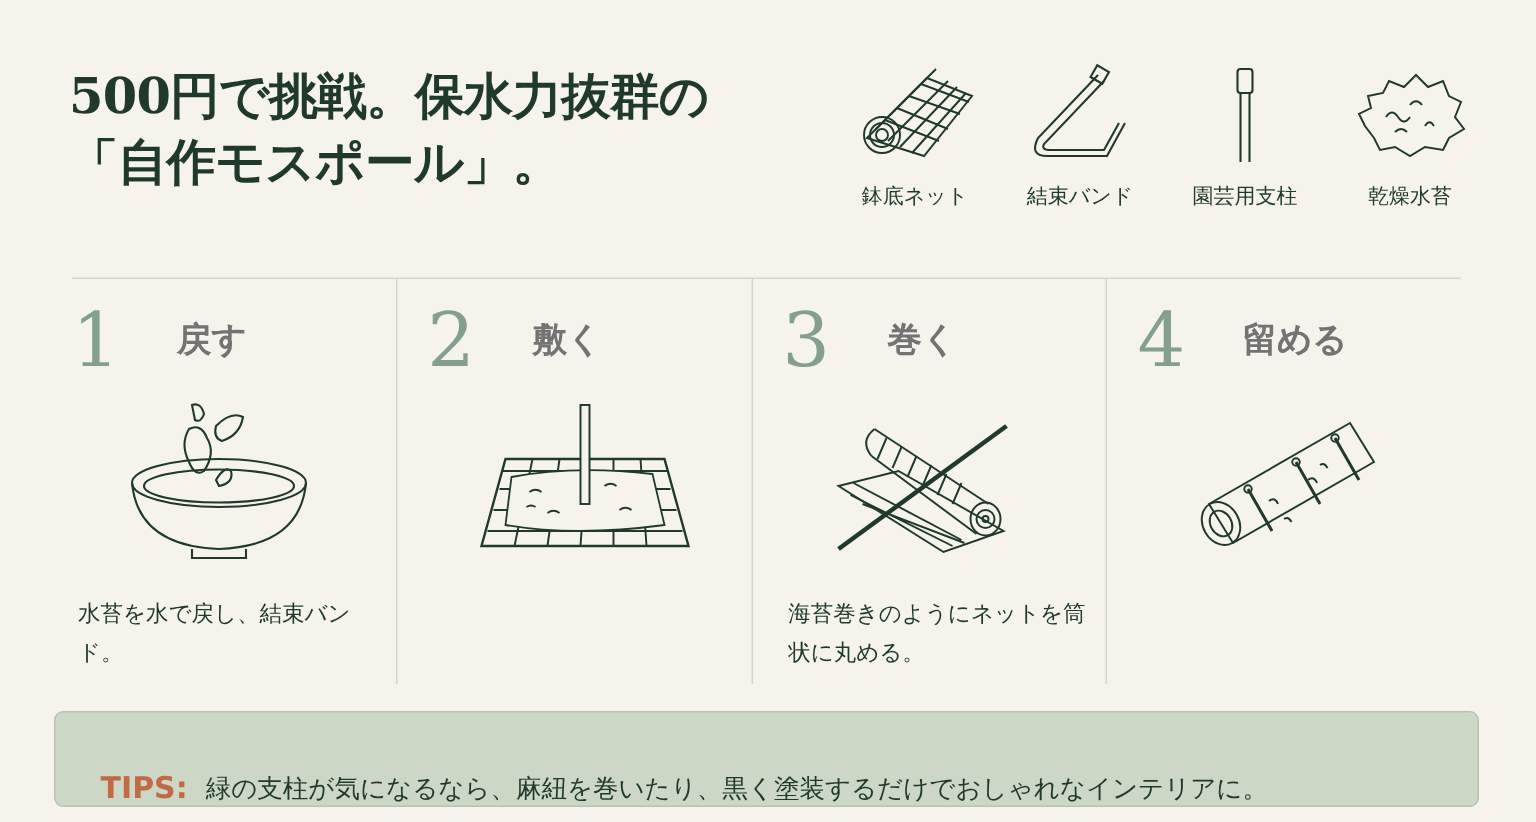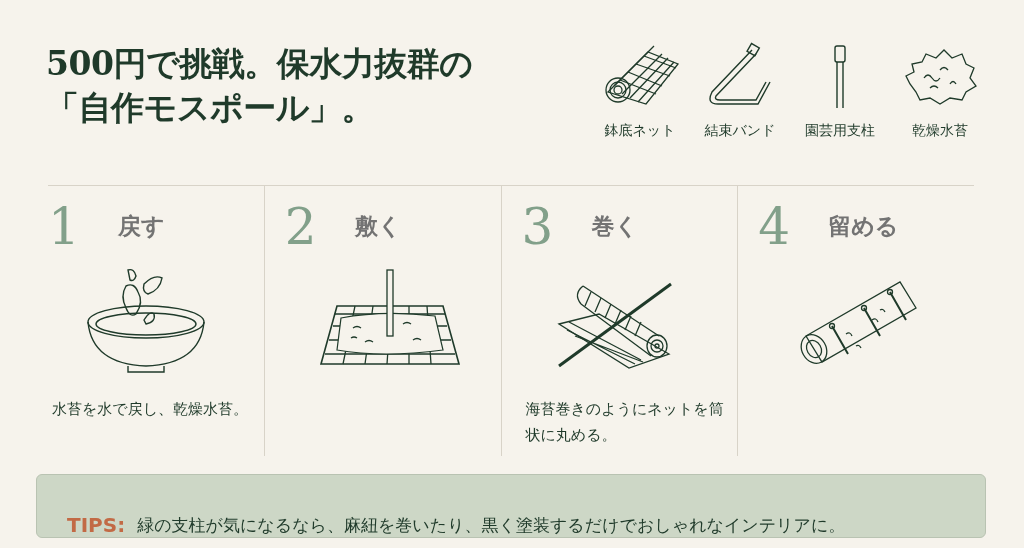--- a/index.html
+++ b/index.html
@@ -12,21 +12,21 @@
   }
   .title {
     position: absolute; left: 46px; top: 42px;
     font-family: "DejaVu Serif", "Liberation Serif", serif;
     font-weight: bold; font-size: 33px; line-height: 44px;
     color: #1f3a2a; letter-spacing: -0.5px;
   }
   .title div { white-space: nowrap; }
   .materials {
     position: absolute; left: 560px; top: 42px; width: 430px; height: 120px;
-    display: flex; justify-content: flex-end;
+    display: flex; justify-content: space-between;
   }
   .material { width: 100px; display: flex; flex-direction: column; align-items: center; }
   .material svg { width: 80px; height: 68px; }
   .material-label { margin-top: 12px; font-size: 14px; color: #1f3a2a; white-space: nowrap; }
   .divider-h { position: absolute; left: 48px; right: 50px; top: 185px; height: 1px; background: #d8d3c8; }
   .steps { position: absolute; left: 28px; top: 186px; width: 946px; height: 270px; display: flex; }
   .step { flex: 1; position: relative; border-left: 1px solid #d8d3c8; padding-left: 20px; }
   .step:first-child { border-left: none; }
   .step-head { display: flex; align-items: flex-end; height: 70px; }
   .step-num {
@@ -103,21 +103,21 @@
         <ellipse cx="80" cy="58" rx="58" ry="16"></ellipse>
           <ellipse cx="80" cy="60" rx="50" ry="11"></ellipse>
         <path d="M22 58 Q26 100 80 102 Q134 100 138 58"></path>
         <path d="M62 102 L62 108 L98 108 L98 102"></path>
         <path d="M60 22 q8 -4 12 6 q6 10 -2 22 q-6 4 -10 -6 q-6 -12 0 -22 Z"></path>
         <path d="M78 20 q10 -10 18 -6 q-2 12 -14 16 q-6 -2 -4 -10 Z"></path>
         <path d="M62 6 q6 -2 8 6 q-2 6 -6 4 Z"></path>
         <path d="M78 56 q6 -10 10 -6 q2 8 -8 10 Z"></path>
       </svg>
     </div>
-    <div class="step-text">水苔を水で戻し、乾燥水苔。</div>
+    <div class="step-text">水苔を水で戻し、結束バンド。</div>
   </div>
   <div class="step">
     <div class="step-head">
       <span class="step-num">2</span>
       <span class="step-title">敷く</span>
     </div>
     <div class="step-illus">
       <svg viewBox="0 0 160 110" fill="none" stroke="#1f3a2a" stroke-width="1.3">
         <path d="M18 100 L34 42 L140 42 L156 100 Z" stroke-width="1.6"></path>
         <path d="M22 90 L152 90 M26 76 L148 76 M30 62 L144 62 M32 50 L142 50"></path>

